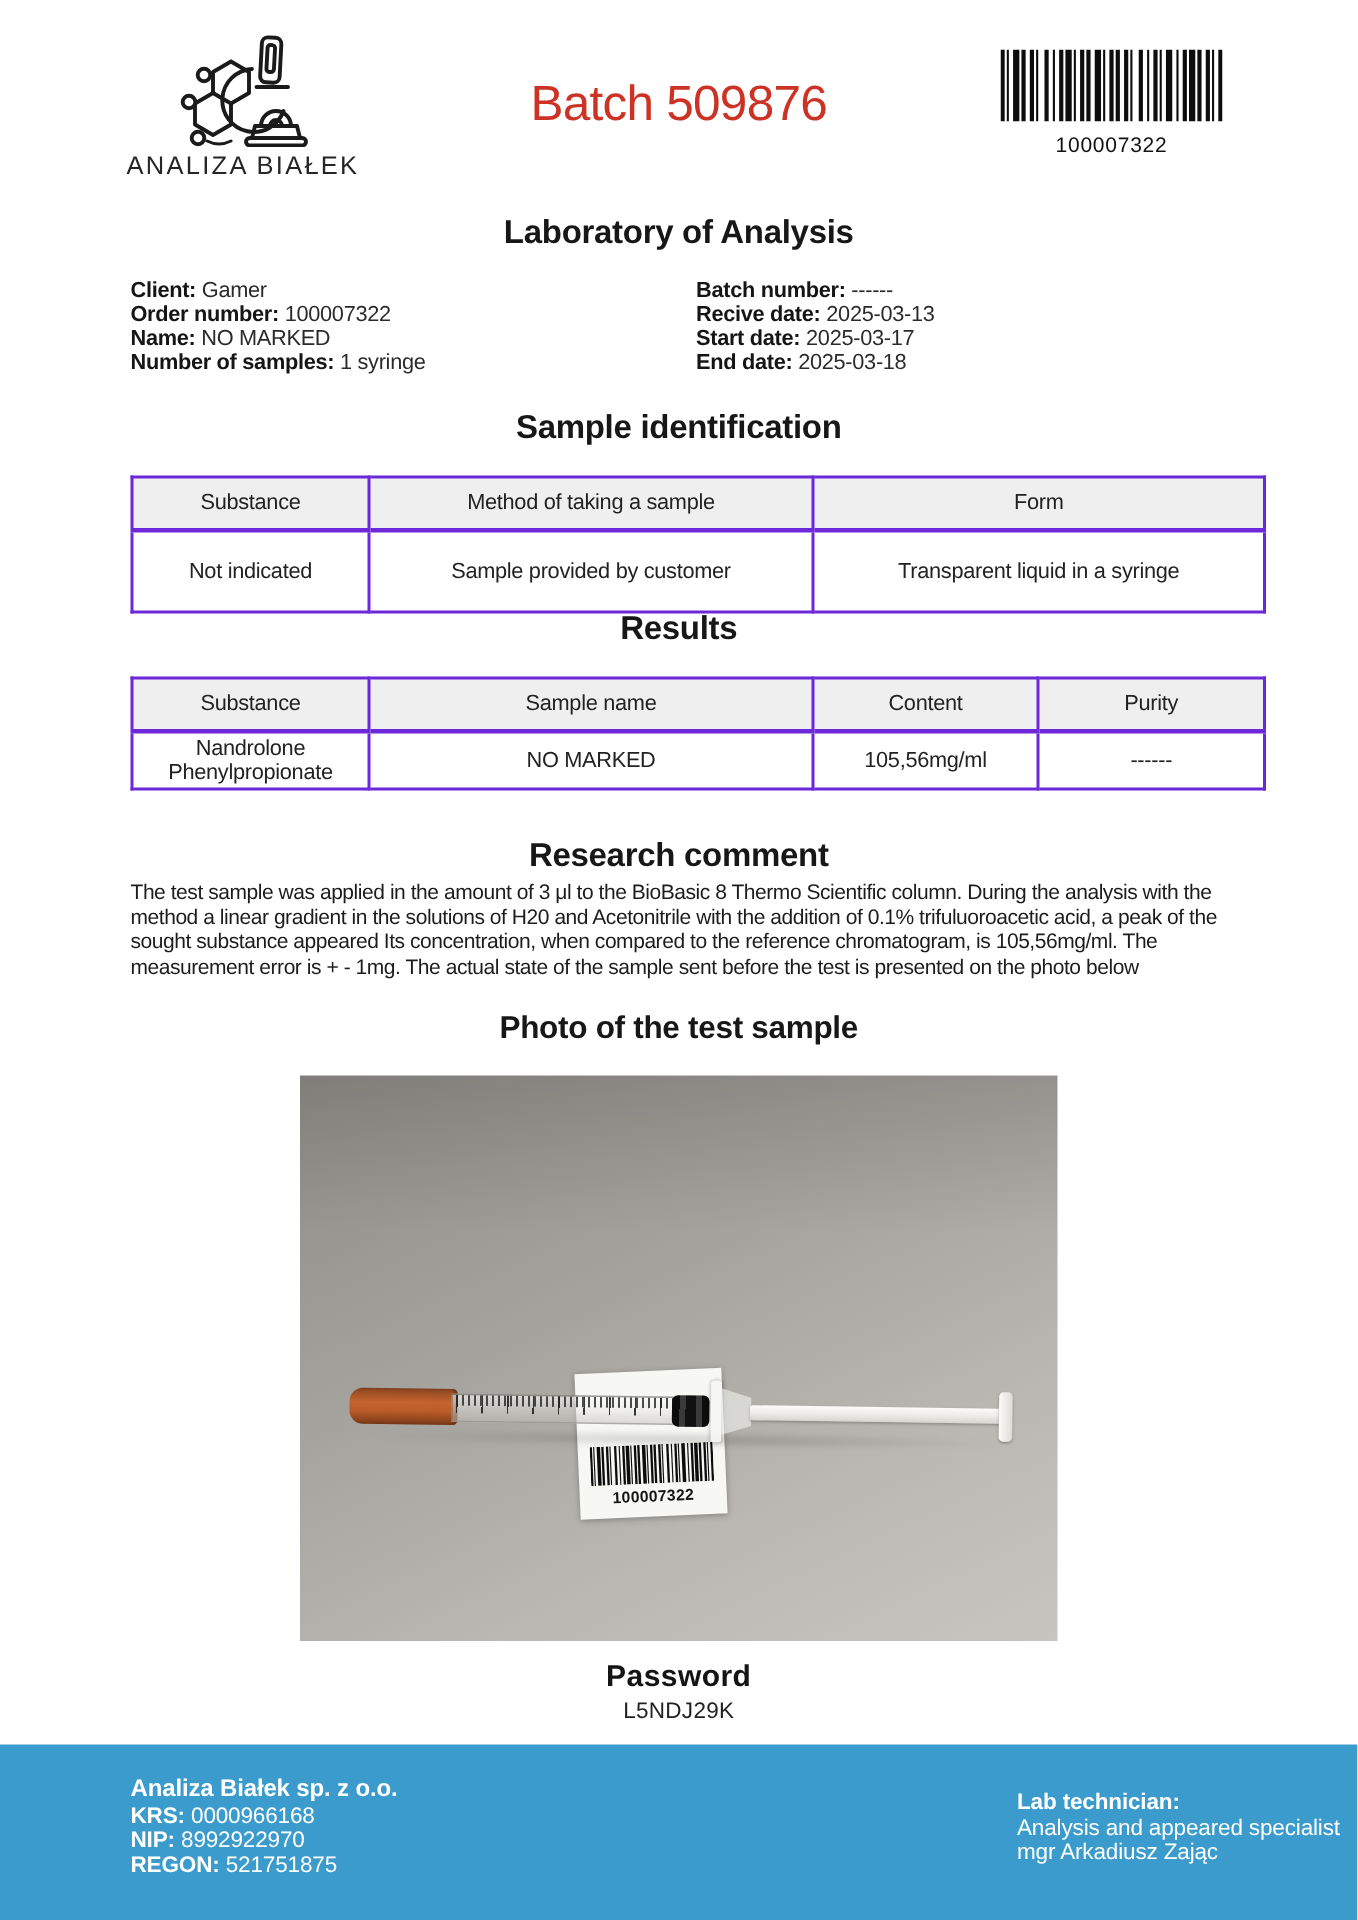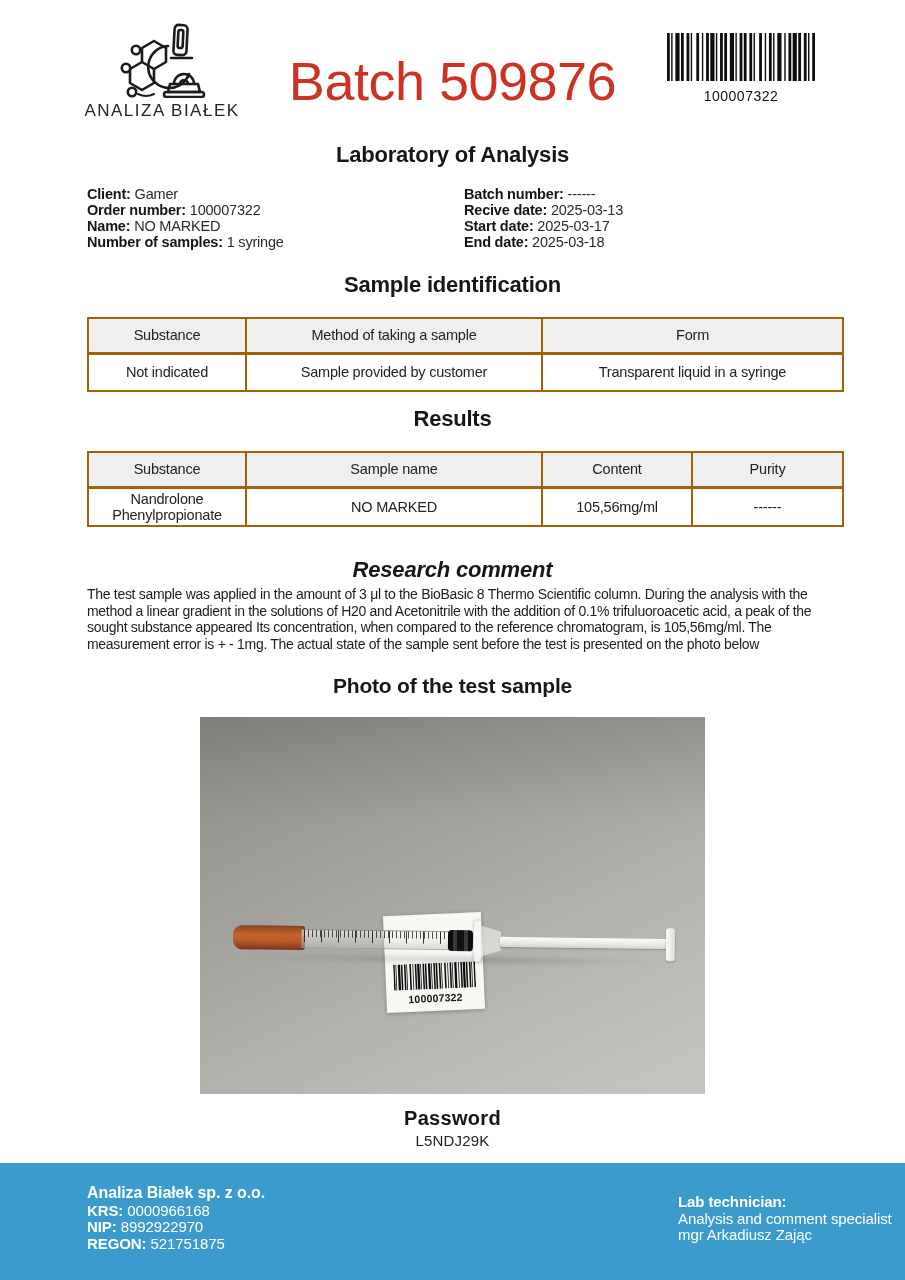--- a/index.html
+++ b/index.html
@@ -10,21 +10,21 @@
   }
 
   
   .logo-svg { position:absolute; left:116px; top:22px; }
   .logo-text {
     position:absolute; left:84px; top:101px; width:156px; text-align:center;
     font-size:17px; letter-spacing:1.5px; color:#262626; font-weight:400;
   }
   .doc-title {
     position:absolute; left:0; top:50px; width:100%; text-align:center;
-    font-size:54px; font-weight:400; color:#cc3324; letter-spacing:-0.5px;
+    font-size:33px; font-weight:400; color:#cc3324; letter-spacing:-0.5px;
   }
   .hdr-barcode { position:absolute; left:667px; top:33px; width:148px; height:48px; }
   .hdr-barcode-num {
     position:absolute; left:667px; top:88px; width:148px; text-align:center;
     font-size:14px; color:#111; letter-spacing:0.5px;
   }
   svg.barcode rect { fill:#0d0d0d; }
 
   
   .h-sec {
@@ -37,26 +37,26 @@
   .info-col .row { line-height:16px; white-space:nowrap; }
   .info-col b { font-weight:700; color:#151515;margin-top:28px; }
   .info-col span.val { color:#2a2a2a; }
 
   
   table.lab {
     position:absolute; left:87px; width:755px; border-collapse:collapse;
     table-layout:fixed; font-size:14.5px; letter-spacing:-0.2px; color:#222;
   }
   table.lab th, table.lab td {
-    border:2px solid #a16207; text-align:center; vertical-align:middle;
+    border:2px solid #6d28d9; text-align:center; vertical-align:middle;
     font-weight:400; padding:2px 12px; line-height:16px;
   }
   table.lab thead th { background:#efefef; height:35px; border-bottom-width:3px; }
   table.lab tbody td { background:#ffffff; }
-  #table-sample tbody td { height:38px; }
+  #table-sample tbody td { height:55px; }
   #table-results tbody td { height:39px;margin-left:22px; }
 
   
   .comment {
     position:absolute; left:87px; top:586px; width:742px;
     font-size:14px; line-height:16.6px; letter-spacing:-0.3px; color:#1c1c1c;
   }
 
   
   .photo {
@@ -270,21 +270,21 @@
   <tbody>
     <tr>
       <td>Nandrolone Phenylpropionate</td>
       <td>NO MARKED</td>
       <td>105,56mg/ml</td>
       <td>------</td>
     </tr>
   </tbody>
 </table>
 
-<div class="h-sec" style="top:557px;font-style:italic;">Research comment</div>
+<div class="h-sec" style="top:557px;">Research comment</div>
 <div class="comment">The test sample was applied in the amount of 3 μl to the BioBasic 8 Thermo Scientific column. During the analysis with the method a linear gradient in the solutions of H20 and Acetonitrile with the addition of 0.1% trifuluoroacetic acid, a peak of the sought substance appeared Its concentration, when compared to the reference chromatogram, is 105,56mg/ml. The measurement error is + - 1mg. The actual state of the sample sent before the test is presented on the photo below</div>
 
 <div class="h-sec" style="top:674px; font-size:21px;">Photo of the test sample</div>
 
 <div class="photo">
   <div class="sample-label">
     <svg class="barcode lbl-code" preserveAspectRatio="none" viewBox="0 0 106 100">
         <rect x="0" y="0" width="2" height="100"></rect>
         <rect x="3" y="0" width="1" height="100"></rect>
         <rect x="6" y="0" width="3" height="100"></rect>
@@ -339,16 +339,16 @@
 
 <div class="footer">
   <div class="col f-company">
     <div class="name">Analiza Białek sp. z o.o.</div>
     <div><b>KRS:</b> <span>0000966168</span></div>
     <div><b>NIP:</b> <span>8992922970</span></div>
     <div><b>REGON:</b> <span>521751875</span></div>
   </div>
   <div class="col f-tech">
     <div><b>Lab technician:</b></div>
-    <div>Analysis and comment specialist</div>
+    <div>Analysis and appeared specialist</div>
     <div>mgr Arkadiusz Zając</div>
   </div>
 </div>
 
 </body></html>

